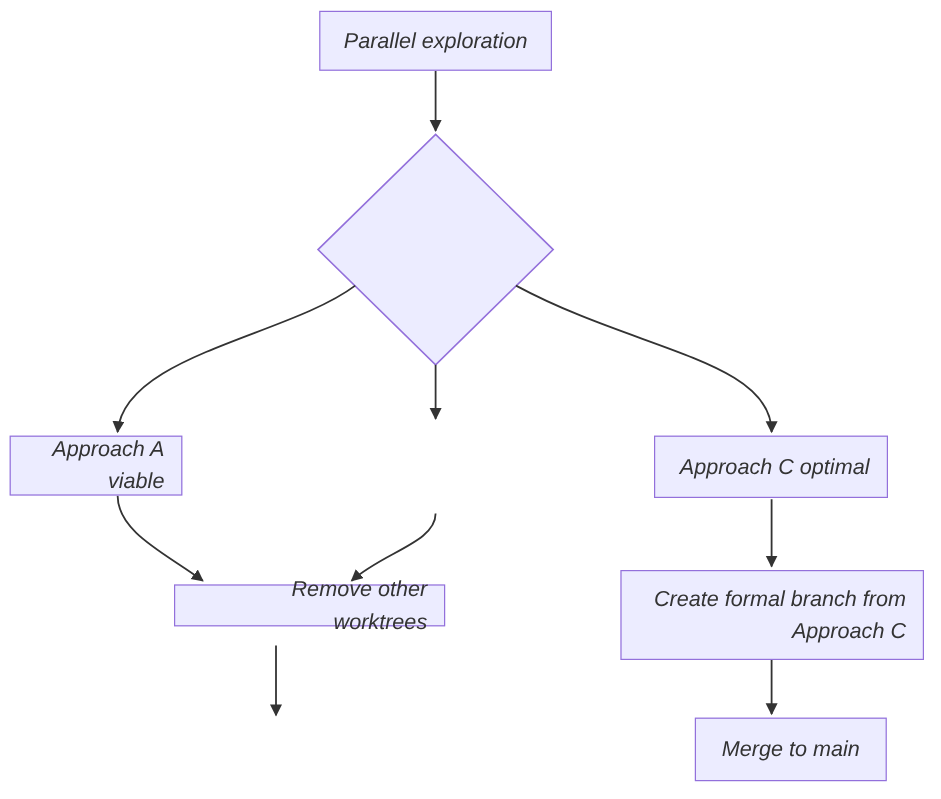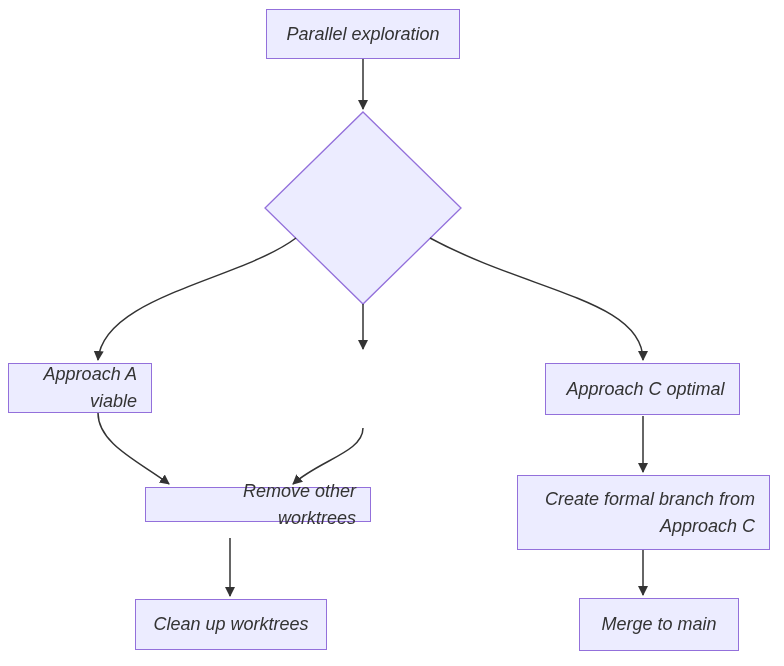--- a/index.html
+++ b/index.html
@@ -76,19 +76,18 @@
   <div class="node" style="left:266px; top:9px; width:194px; height:50px;">Parallel exploration</div>
 
 
   <div class="node" style="left:8px; top:363px; width:144px; height:50px;">Approach A viable</div>
 
 
   <div class="node" style="left:545px; top:363px; width:195px; height:52px;padding-left:20px;">Approach C optimal</div>
 
   <div class="node" style="left:117px; top:487px; width:226px; height:35px;margin-left:28px;">Remove other worktrees</div>
 
-  <div class="node" style="left:135px; top:599px; width:192px; height:51px;">Clean up worktrees</div>
 
   <div class="node" style="left:517px; top:475px; width:253px; height:75px;">Create formal branch from Approach C</div>
 
   <div class="node" style="left:563px; top:598px; width:160px; height:53px;margin-left:16px;">Merge to main</div>
 
 </div>
 
 </body></html>

